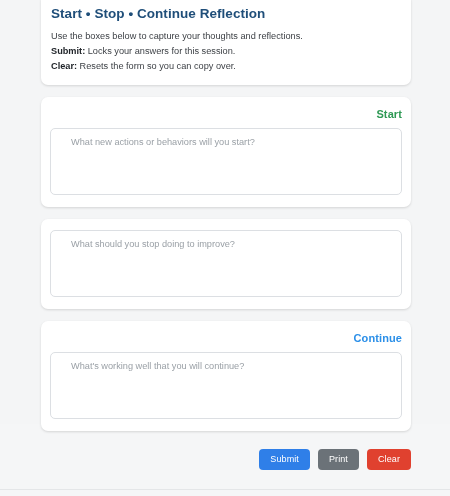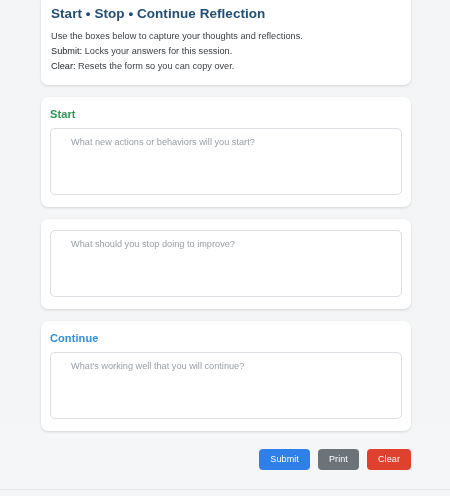--- a/index.html
+++ b/index.html
@@ -57,28 +57,29 @@
   }
 
   .intro-line {
     font-size: 9.2px;
     color: #3b3f44;
     line-height: 1.62;
     margin: 0;
   }
   .intro-line b {
     color: #22262b;
-    font-weight: normal;
+    font-weight: bold;
   }
 
   .section-title {
     margin: 0 0 8px 0;
     font-size: 11px;
     font-weight: bold;
     letter-spacing: 0.1px;
+    text-align: right;
   }
   .section-title.start { color: #2e9954; }
   .section-title.stop { color: #e03b3b; }
   .section-title.continue { color: #2b8fe8; }
 
   .textbox {
     display: block;
     width: 100%;
     box-sizing: border-box;
     height: 67px;

